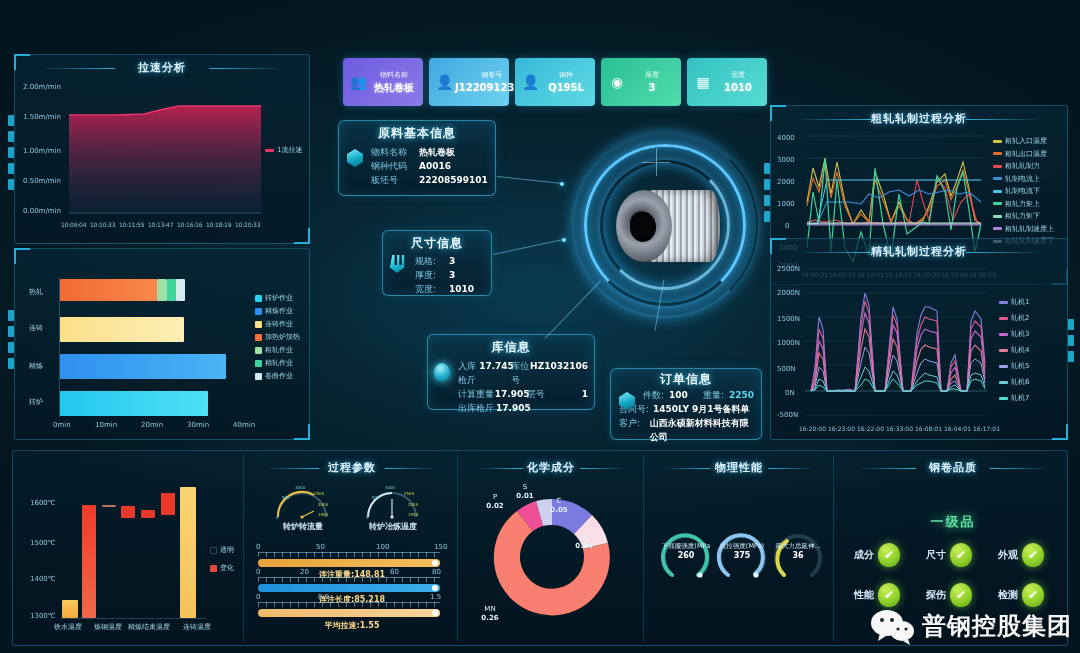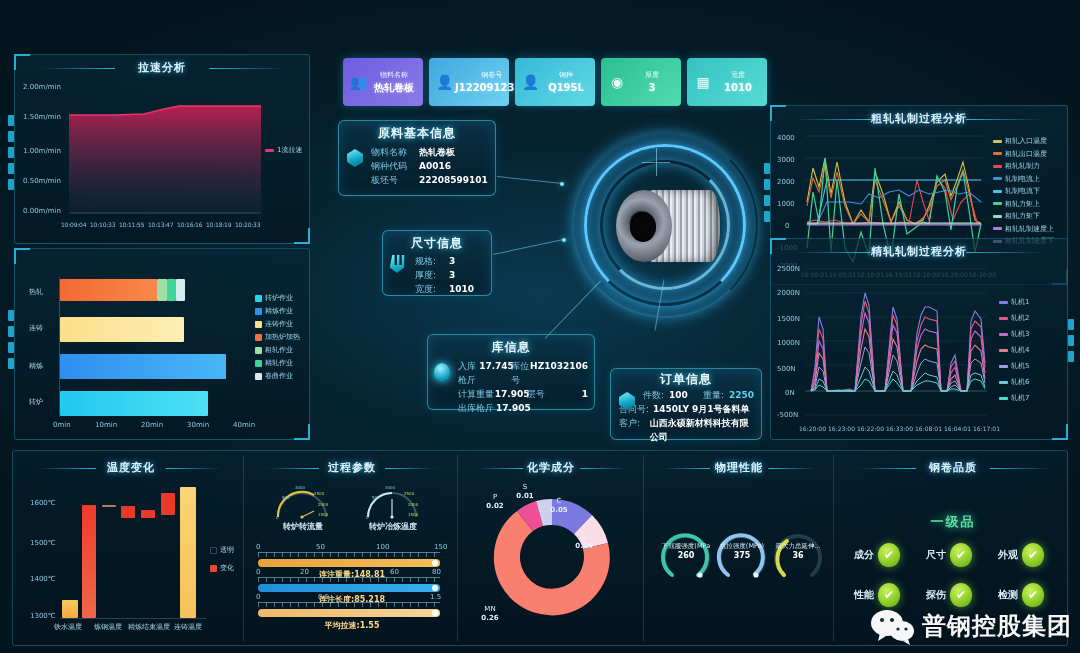--- a/index.html
+++ b/index.html
@@ -594,39 +594,38 @@
     <div class="axis-lbl" style="left:202px;top:186px;font-size:6px;">16:17:01</div>
   </div>
 
   <div class="bottom-band"></div>
   <div class="vdiv" style="left:243px;"></div>
   <div class="vdiv" style="left:457px;"></div>
   <div class="vdiv" style="left:643px;"></div>
   <div class="vdiv" style="left:833px;"></div>
 
   <div style="position:absolute;left:22px;top:455px;width:218px;height:186px;">
-    <div class="ptitle">温度变化</div>
     <div class="axis-lbl" style="left:8px;top:44px;">1600℃</div>
     <div class="axis-lbl" style="left:8px;top:84px;">1500℃</div>
     <div class="axis-lbl" style="left:8px;top:120px;">1400℃</div>
     <div class="axis-lbl" style="left:8px;top:157px;">1300℃</div>
 
     <div class="bar" style="left:40px;top:145px;width:16px;height:18px;background:linear-gradient(180deg,#fbc95f,#f5a93c);"></div>
     <div class="bar" style="left:60px;top:50px;width:14px;height:113px;background:linear-gradient(180deg,#ef3b2c,#f06848);"></div>
     <div class="bar" style="left:80px;top:50px;width:14px;height:2px;background:#b8785e;"></div>
     <div class="bar" style="left:99px;top:51px;width:14px;height:12px;background:#e8392b;"></div>
     <div class="bar" style="left:119px;top:55px;width:14px;height:8px;background:#e8392b;"></div>
     <div class="bar" style="left:139px;top:38px;width:14px;height:22px;background:#e8392b;"></div>
     <div class="bar" style="left:158px;top:32px;width:16px;height:131px;background:linear-gradient(180deg,#fbd475,#f6c259);"></div>
 
     <div style="position:absolute;left:38px;top:163px;width:146px;height:1px;background:rgba(120,170,200,.3);"></div>
     <div class="catlbl" style="left:32px;top:167px;">铁水温度</div>
     <div class="catlbl" style="left:72px;top:167px;">炼钢温度</div>
     <div class="catlbl" style="left:106px;top:167px;">精炼结束温度</div>
-    <div class="catlbl" style="left:152px;top:167px;">连铸温度</div>
+    <div class="catlbl" style="left:161px;top:167px;">连铸温度</div>
 
     <div class="legend" style="left:188px;top:90px;gap:8px;">
       <div>
           <i class="sq" style="background:transparent;border:1px solid rgba(150,190,210,.3)"></i>
           <span>透明</span>
         </div>
       <div>
           <i class="sq" style="background:#e8483a"></i>
           <span>变化</span>
         </div>

